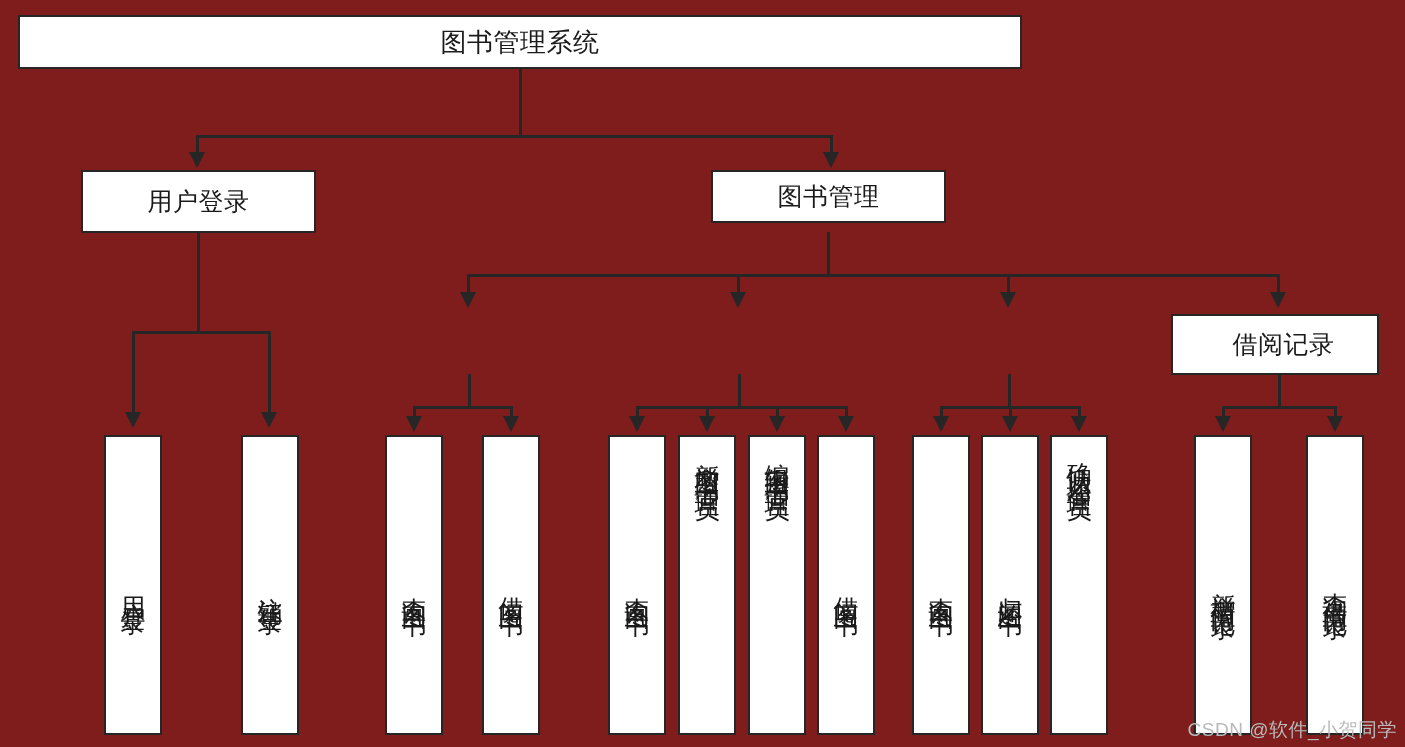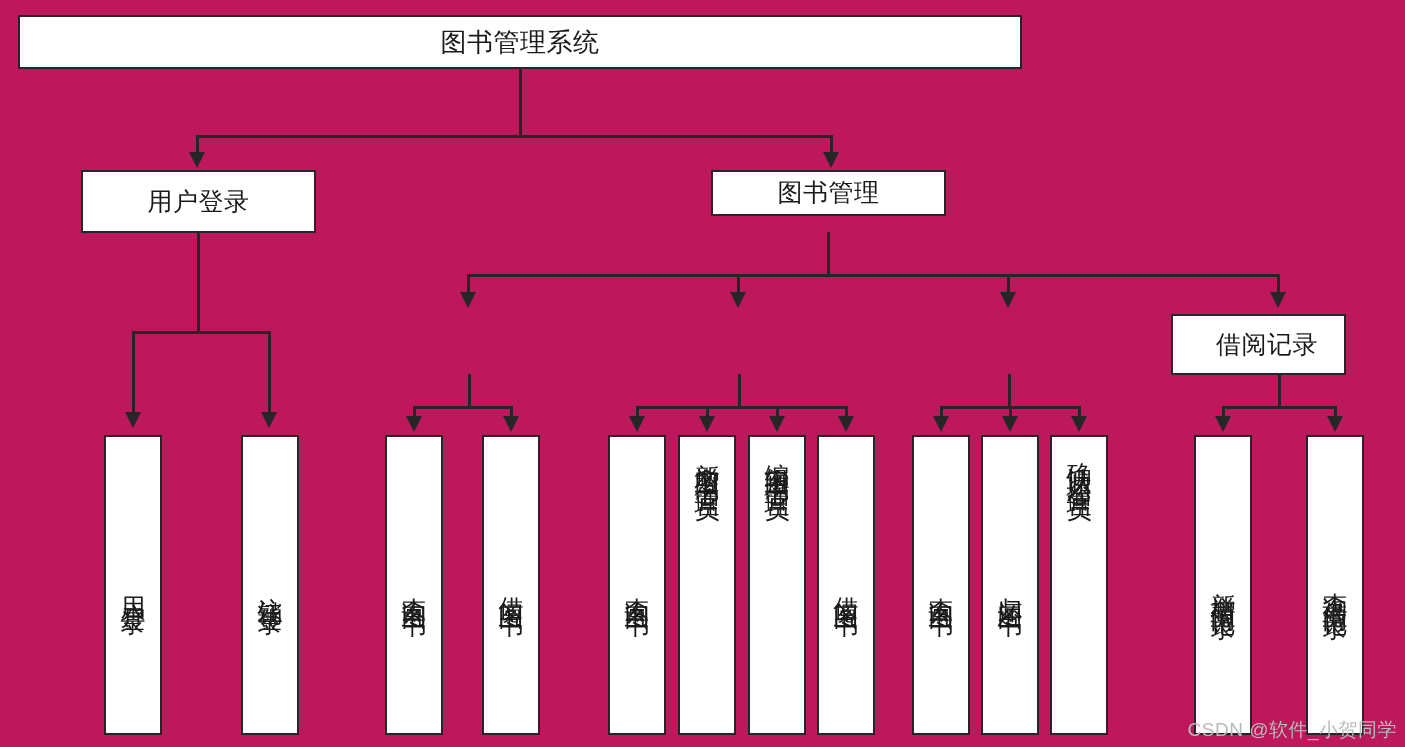--- a/index.html
+++ b/index.html
@@ -5,21 +5,21 @@
 <style>
   html,body{margin:0;padding:0;background:#ffffff;}
   body{
     font-family:"Liberation Sans","DejaVu Sans",sans-serif;
     -webkit-font-smoothing:antialiased;
   }
   #canvas{
     position:relative;
     width:1405px;
     height:747px;
-    background:#be185d;
+    background:#7f1d1d;
     overflow:hidden;
   }
   
   .node{
     position:absolute;
     box-sizing:border-box;
     border:2px solid #262626;
     background:#ffffff;
     display:flex;
     align-items:center;
@@ -151,25 +151,25 @@
   <div class="ln vln" style="left:1334px;top:406px;width:3px;height:12px;"></div>
   <div class="arrow" style="left:1327px;top:416px;"></div>
 
   <div class="node horiz root" style="left:18px;top:15px;width:1004px;height:54px;">
     <span class="lbl">图书管理系统</span>
   </div>
 
   <div class="node horiz" style="left:81px;top:170px;width:235px;height:63px;">
     <span class="lbl">用户登录</span>
   </div>
-  <div class="node horiz" style="left:711px;top:170px;width:235px;height:46px;">
+  <div class="node horiz" style="left:711px;top:170px;width:235px;height:53px;">
     <span class="lbl">图书管理</span>
   </div>
 
-  <div class="node horiz" style="left:1171px;top:314px;width:175px;height:61px;padding-left:17px;">
+  <div class="node horiz" style="left:1171px;top:314px;width:208px;height:61px;padding-left:17px;">
     <span class="lbl">借阅记录</span>
   </div>
 
   <div class="node leaf" style="left:104px;top:435px;width:58px;height:300px;">
     <span class="lbl">用户登录</span>
   </div>
   <div class="node leaf" style="left:241px;top:435px;width:58px;height:300px;">
     <span class="lbl">注销登录</span>
   </div>
 

